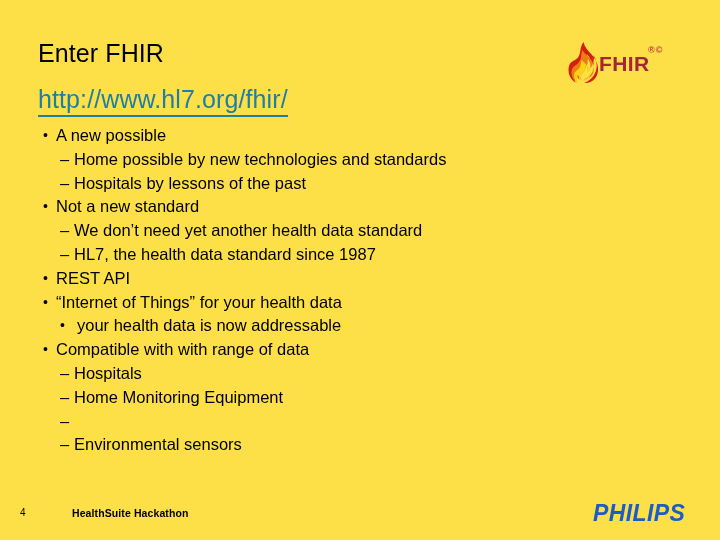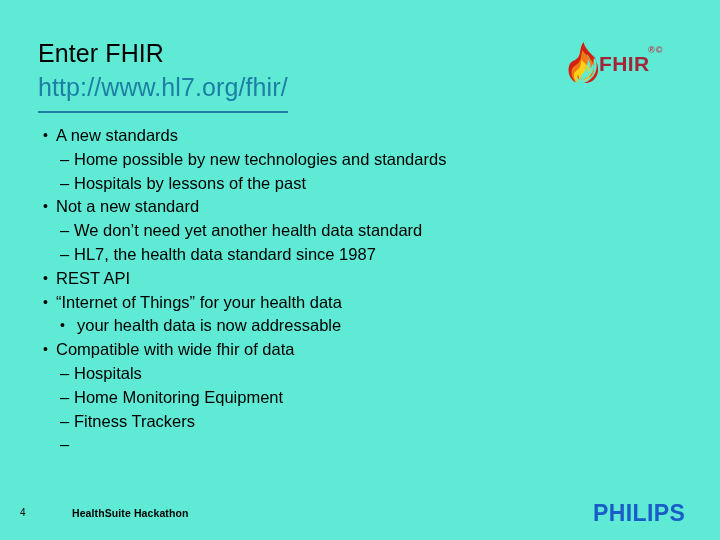--- a/index.html
+++ b/index.html
@@ -8,21 +8,21 @@
     background: #ffffff;
   }
   body {
     font-family: "Liberation Sans", sans-serif;
     color: #000000;
   }
   #slide {
     position: relative;
     width: 720px;
     height: 540px;
-    background: #5eead4;
+    background: #fde047;
     overflow: hidden;
   }
 
   
   .title-block {
     position: absolute;
     left: 38px;
     top: 38px;
     width: 480px;
   }
@@ -34,22 +34,22 @@
     letter-spacing: 0.1px;
     white-space: nowrap;
   }
   .title-link {
     display: inline-block;
     font-size: 25px;
     line-height: 32px;
     color: #1C7FA3;
     text-decoration: none;
     border-bottom: 2px solid #1C7FA3;
-    padding-bottom: 8px;
-    margin-top: 2px;
+    padding-bottom: 0px;
+    margin-top: 14px;
     letter-spacing: 0.1px;
     white-space: nowrap;
     cursor: pointer;
   }
 
   
   .fhir-logo {
     position: absolute;
     left: 566px;
     top: 40px;
@@ -139,20 +139,21 @@
   }
   .philips-logo {
     position: absolute;
     left: 593px;
     top: 500px;
     font-size: 23px;
     line-height: 26px;
     font-weight: bold;
     color: #1A5CC8;
     letter-spacing: 0.4px;
+    font-style: italic;
   }
 </style>
 </head>
 <body>
 
 <div id="slide">
 
   <div class="title-block">
     <div class="slide-title">Enter FHIR</div>
     <a class="title-link">http://www.hl7.org/fhir/</a>
@@ -185,21 +186,21 @@
       </svg>
     </span>
     <span class="fhir-word">FHIR</span>
     <span class="marks">®©</span>
   </div>
 
   <div class="body-list">
 
     <div class="line lvl1">
       <span class="marker">•</span>
-      <span class="text">A new standards</span>
+      <span class="text">A new possible</span>
     </div>
 
     <div class="line lvl2">
       <span class="marker">–</span>
       <span class="text">Home possible by new technologies and standards</span>
     </div>
 
     <div class="line lvl2">
       <span class="marker">–</span>
       <span class="text">Hospitals by lessons of the past</span>
@@ -230,40 +231,40 @@
       <span class="text">“Internet of Things” for your health data</span>
     </div>
 
     <div class="line lvl2dot">
       <span class="marker">•</span>
       <span class="text">your health data is now addressable</span>
     </div>
 
     <div class="line lvl1">
       <span class="marker">•</span>
-      <span class="text">Compatible with wide fhir of data</span>
+      <span class="text">Compatible with with range of data</span>
     </div>
 
     <div class="line lvl2">
       <span class="marker">–</span>
       <span class="text">Hospitals</span>
     </div>
 
     <div class="line lvl2">
       <span class="marker">–</span>
       <span class="text">Home Monitoring Equipment</span>
     </div>
 
     <div class="line lvl2">
       <span class="marker">–</span>
-      <span class="text">Fitness Trackers</span>
-    </div>
-
-    <div class="line lvl2">
-      <span class="marker">–</span>
+    </div>
+
+    <div class="line lvl2">
+      <span class="marker">–</span>
+      <span class="text">Environmental sensors</span>
     </div>
 
   </div>
 
   <div class="footer-page">4</div>
   <div class="footer-title">HealthSuite Hackathon</div>
   <div class="philips-logo">PHILIPS</div>
 
 </div>
 

